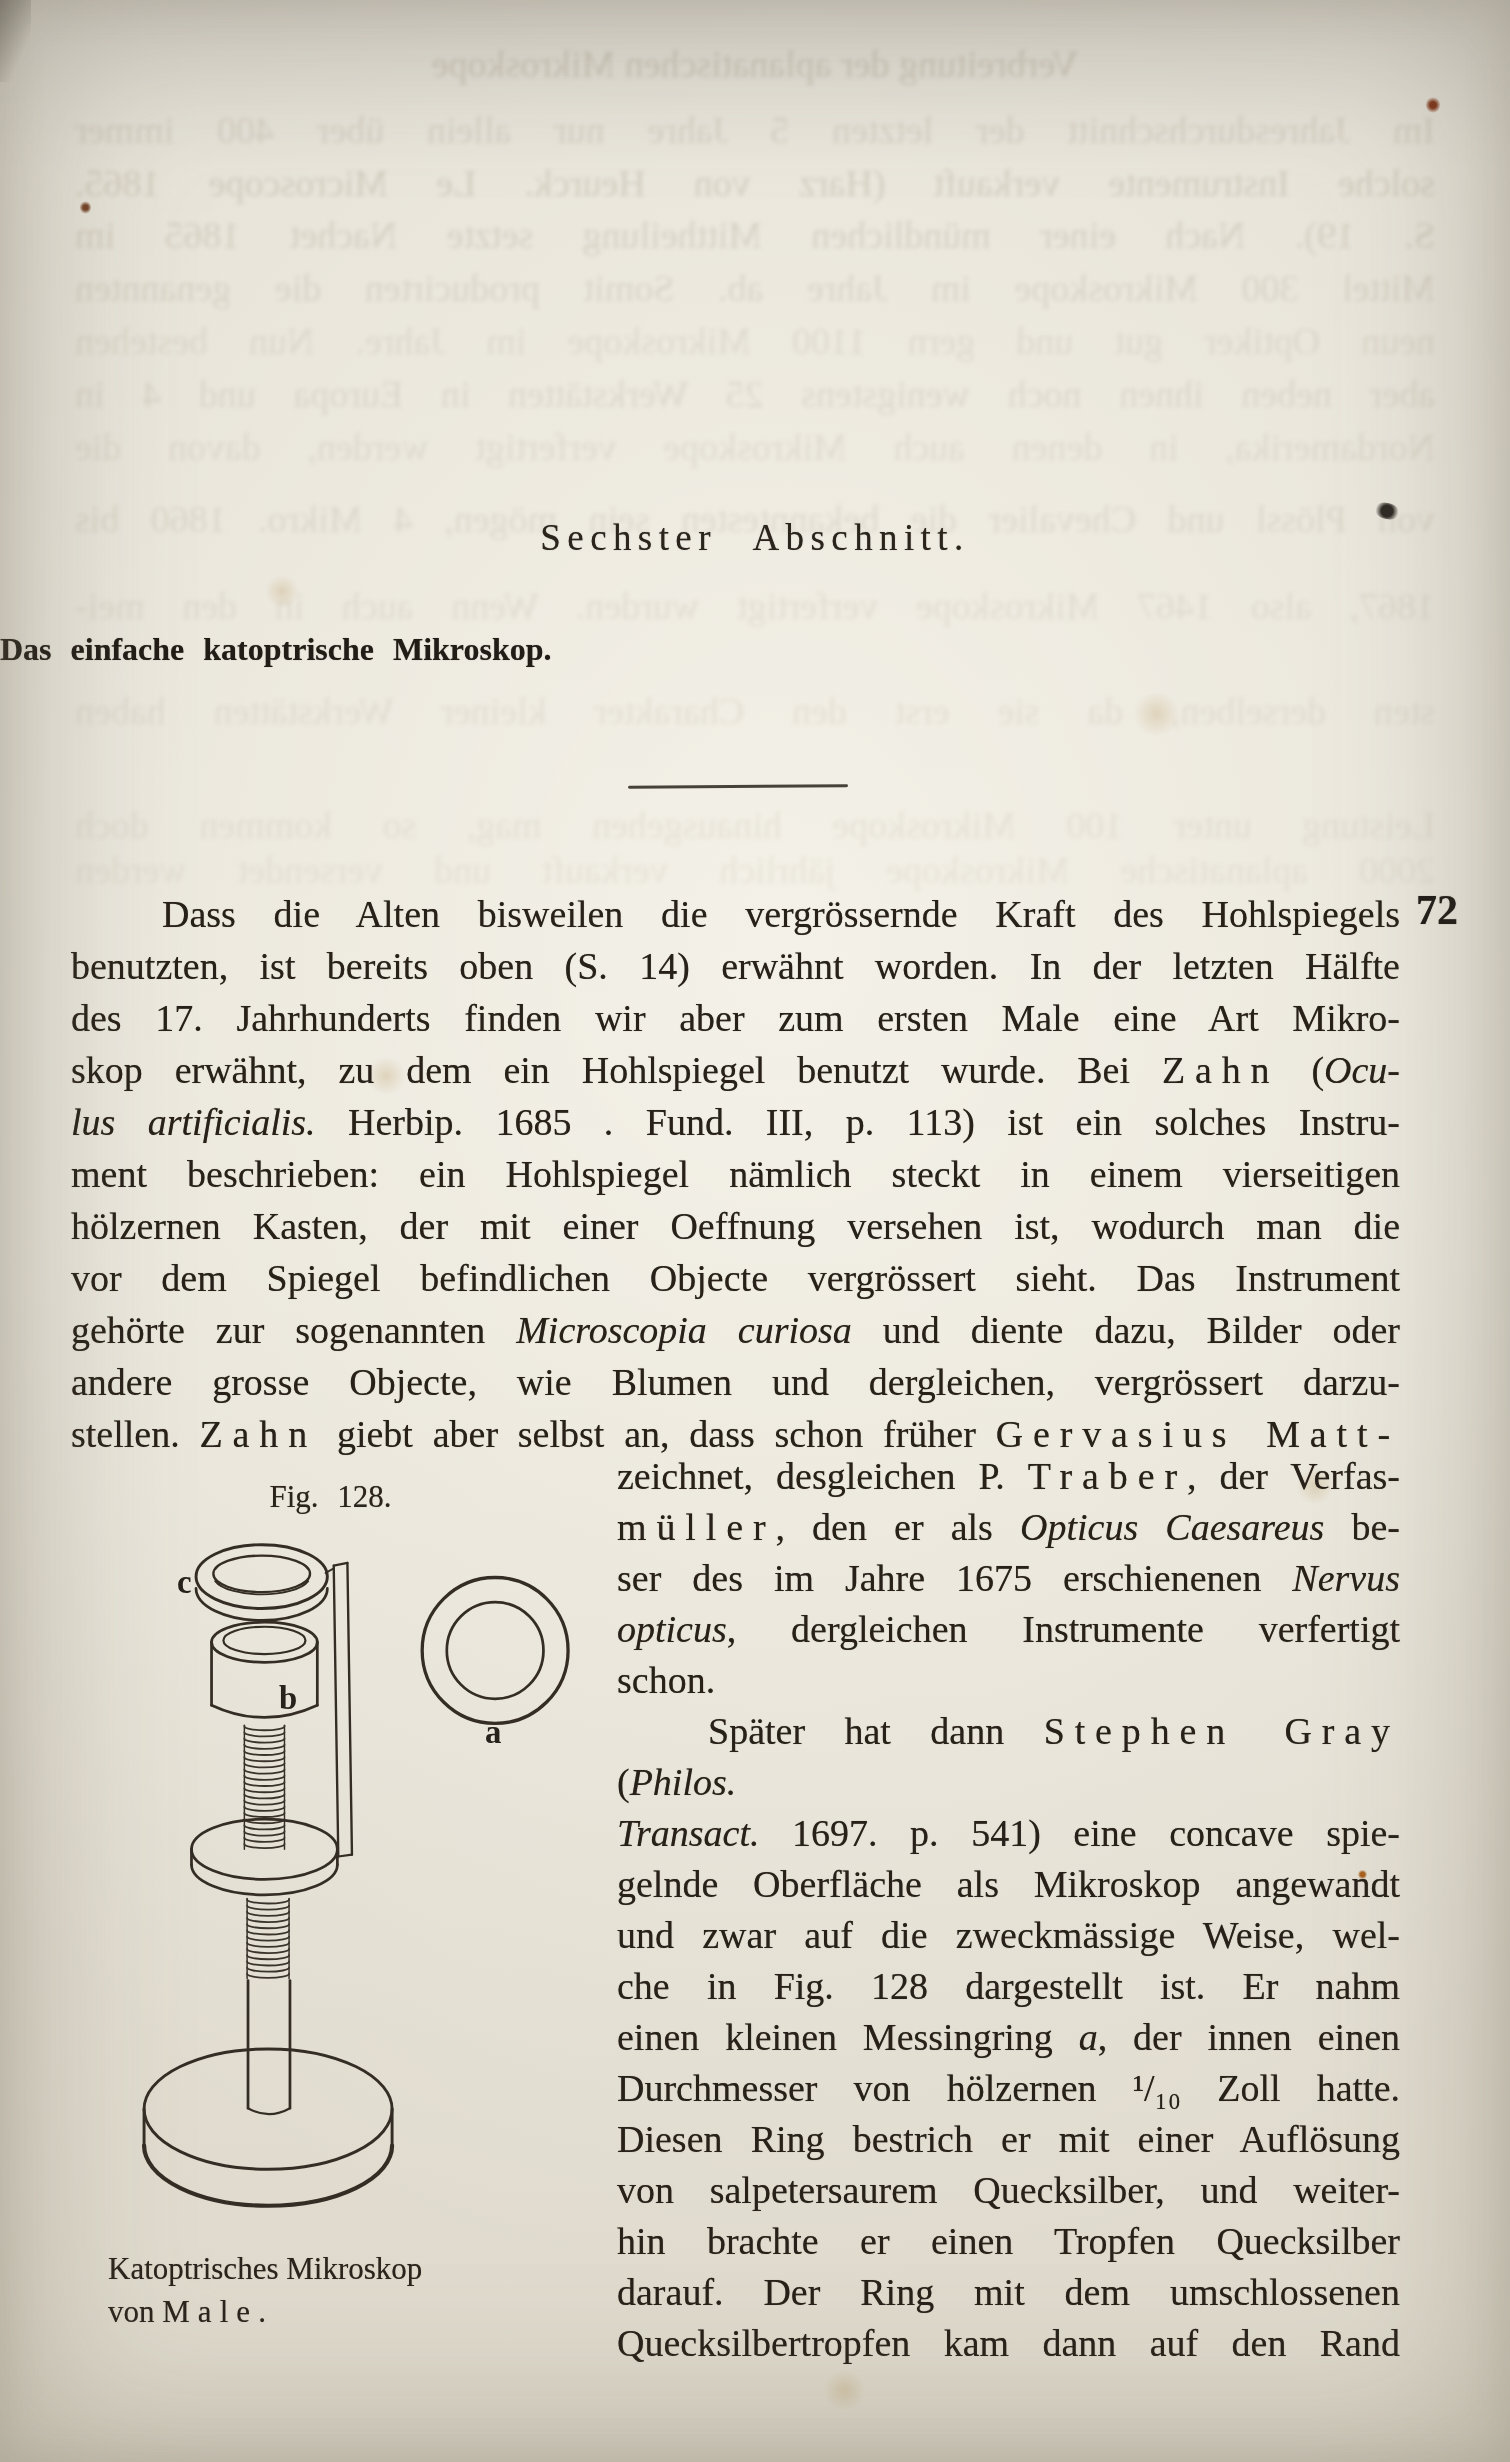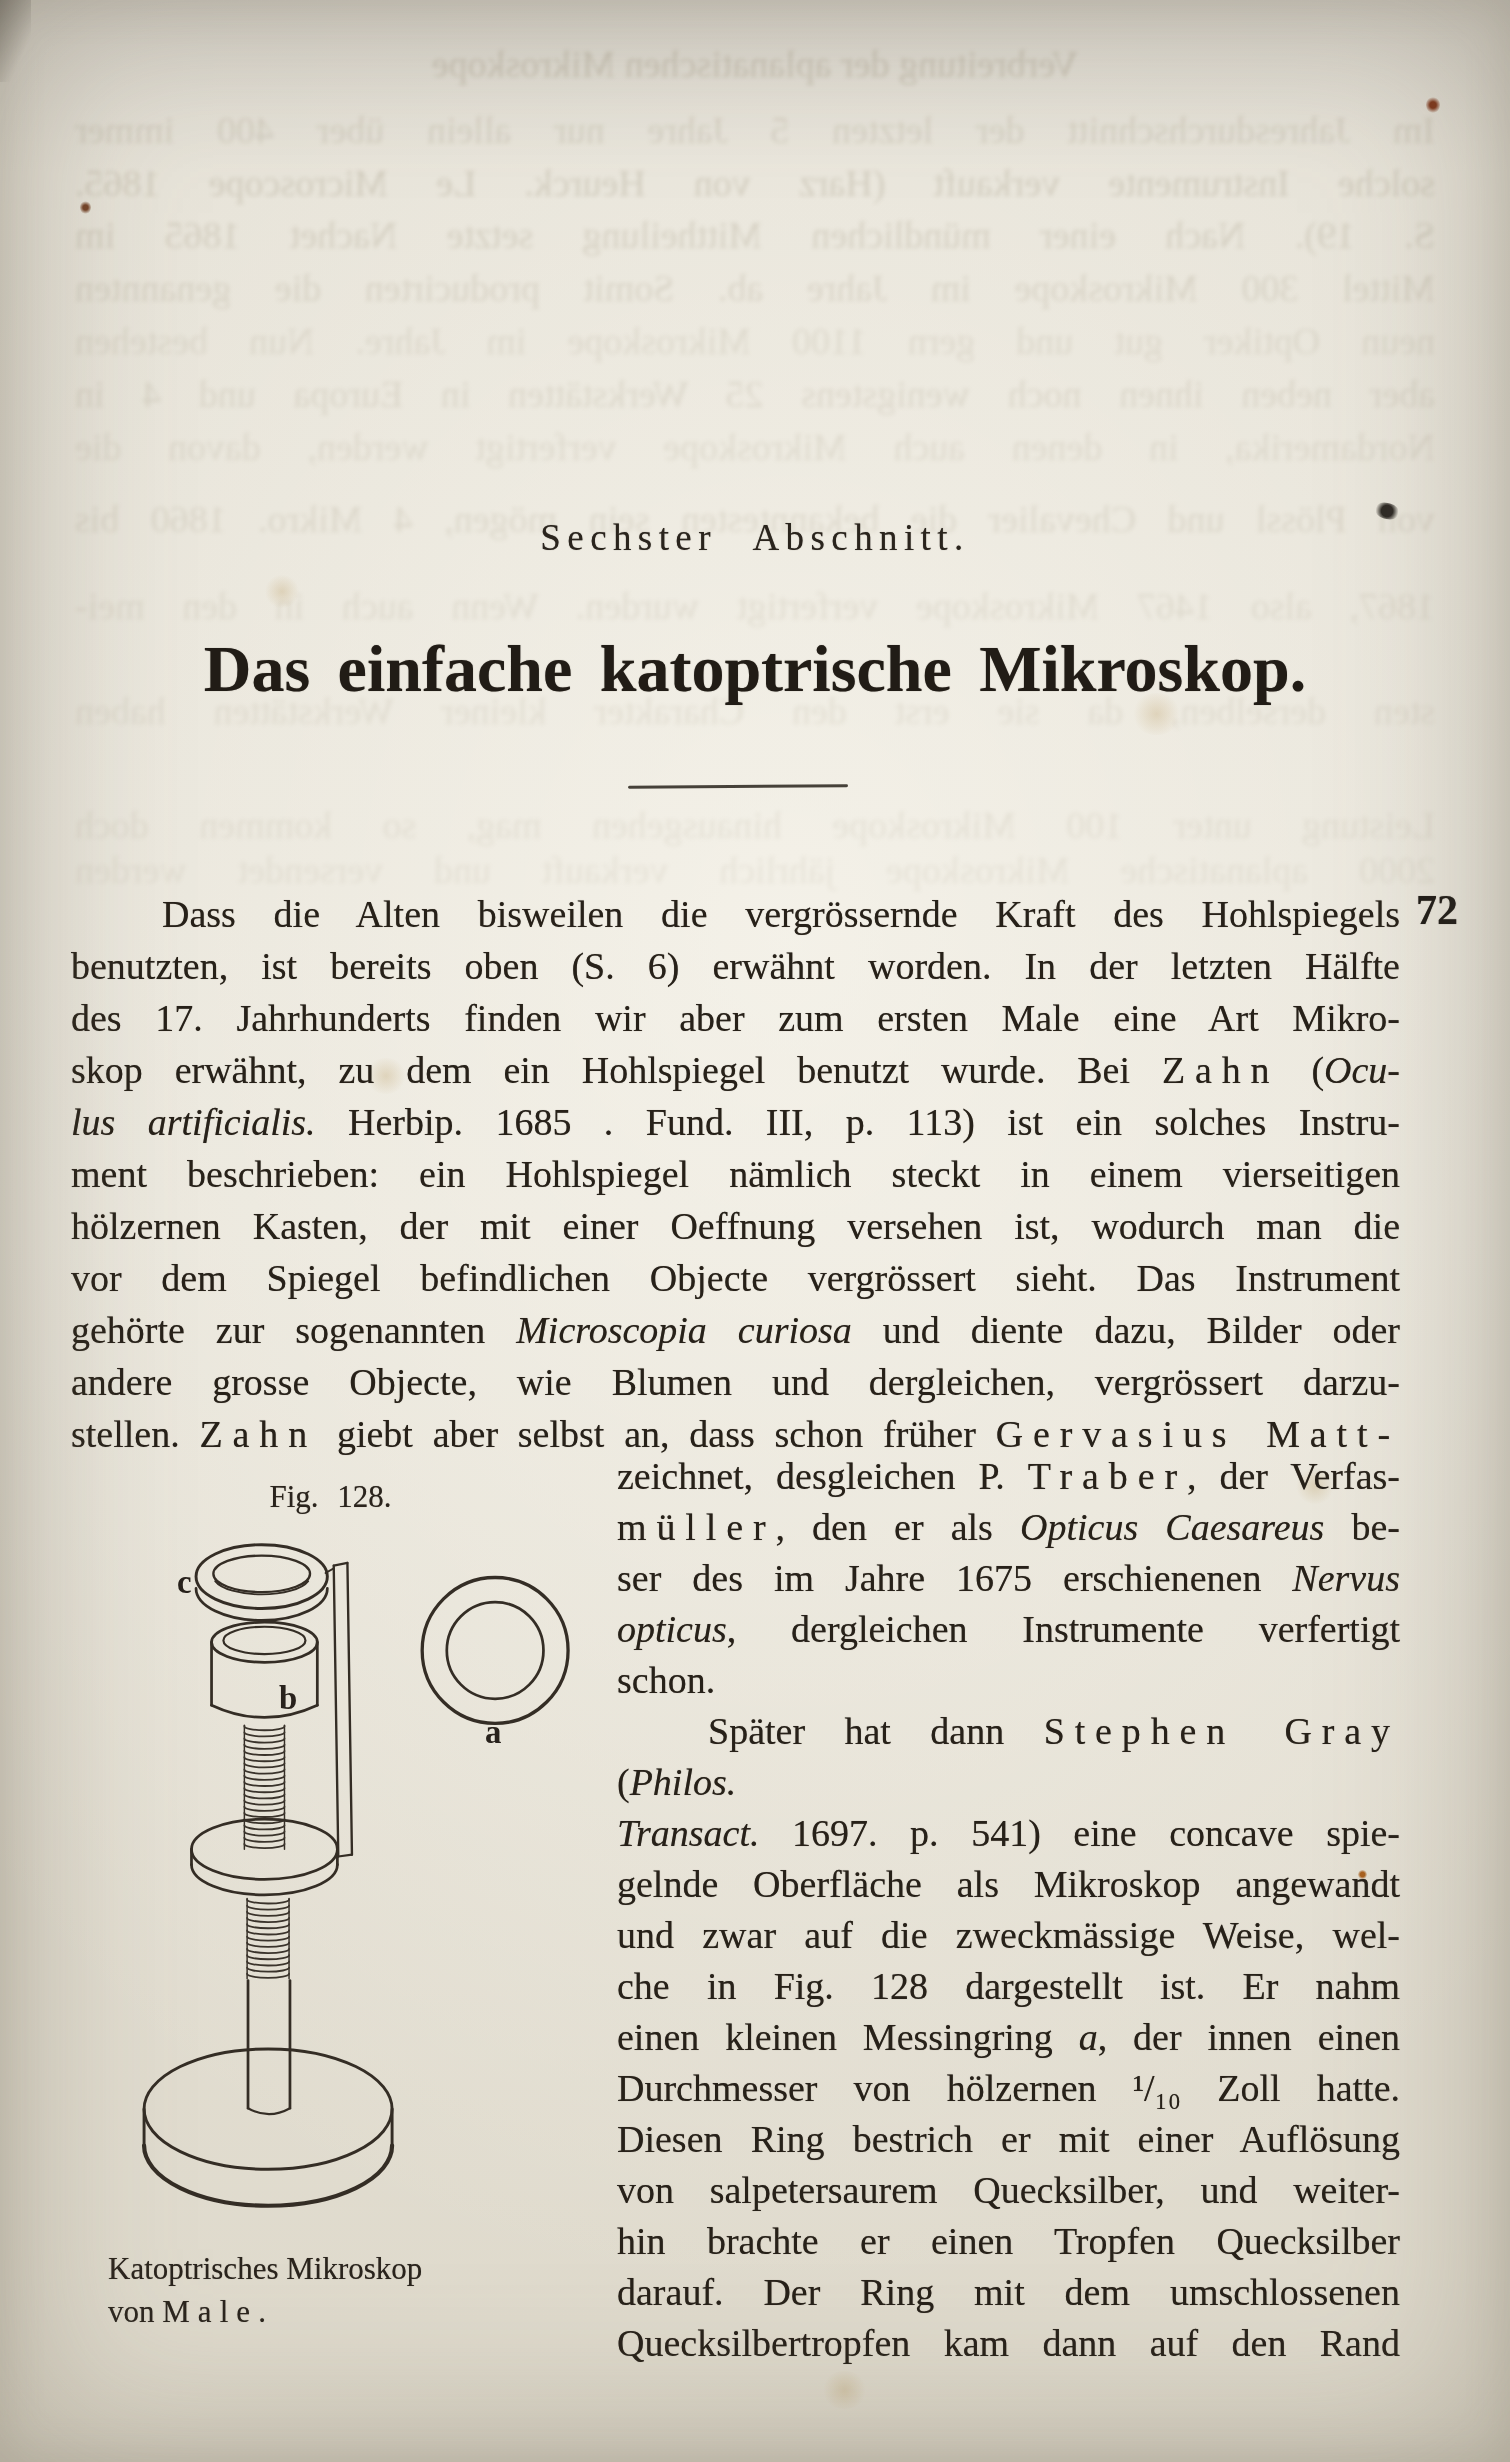--- a/index.html
+++ b/index.html
@@ -14,21 +14,21 @@
     box-shadow:inset 0 0 155px 27px rgba(112,102,85,0.34), inset 0 0 41px 5.5px rgba(120,110,92,0.16);}
   .corner-shadow{position:absolute;left:0;top:0;width:31px;height:82px;z-index:8;pointer-events:none;
     background:linear-gradient(115deg, rgba(70,66,60,0.55), rgba(70,66,60,0) 70%);}
   
   .bleedline{position:absolute;left:75px;right:75px;transform:scaleX(-1);filter:blur(2.1px);
     color:#8d8268;font-size:38px;text-align:justify;text-align-last:justify;pointer-events:none;white-space:nowrap;overflow:hidden;}
   .bleedline.center{text-align:center;text-align-last:center;left:292px;right:292px;}
   
   .kicker{position:absolute;left:0;right:0;top:516px;text-align:center;font-size:37px;
     letter-spacing:6.4px;word-spacing:22px;color:#2a241d;z-index:3;text-shadow:0 0 0.9px rgba(35,28,20,0.55);}
-  .title{position:absolute;left:0;right:0;top:631px;text-align:center;font-size:66px;font-weight:bold;
+  .title{position:absolute;left:0;right:0;top:631px;font-size:32px;font-weight:bold;
     word-spacing:11px;color:#211c16;z-index:3;text-shadow:0 0 0.9px rgba(35,28,20,0.5);}
   .rule{position:absolute;left:628px;top:785px;width:220px;height:2.7px;background:#332d26;
     transform:rotate(-0.45deg);border-radius:1.8px;opacity:.9;z-index:3;}
   .margin-num{position:absolute;left:1416px;top:886px;font-size:42px;font-weight:bold;color:#1d1915;z-index:3;
     text-shadow:0 0 0.9px rgba(35,28,20,0.6);}
   
   .col{position:absolute;font-size:38px;color:#272119;z-index:3;text-shadow:0 0 0.7px rgba(35,28,20,0.55);}
   #p1{left:71px;top:888px;width:1329px;line-height:52px;}
   #rc{left:617px;top:1451px;width:783px;line-height:51px;}
   .tl{text-align:justify;text-align-last:justify;}
@@ -74,21 +74,21 @@
   <div class="fox" style="left:821px;top:2371px;width:47px;height:38px;"></div>
   <div class="fox" style="left:1295px;top:1468px;width:40px;height:36px;"></div>
 
   <div class="kicker">Sechster Abschnitt.</div>
   <div class="title">Das einfache katoptrische Mikroskop.</div>
   <div class="rule"></div>
   <div class="margin-num">72</div>
 
   <div class="col" id="p1">
       <div class="tl ind">Dass die Alten bisweilen die vergrössernde Kraft des Hohlspiegels</div>
-      <div class="tl">benutzten, ist bereits oben (S. 6) erwähnt worden. In der letzten Hälfte</div>
+      <div class="tl">benutzten, ist bereits oben (S. 14) erwähnt worden. In der letzten Hälfte</div>
       <div class="tl">des 17. Jahrhunderts finden wir aber zum ersten Male eine Art Mikro-</div>
       <div class="tl">skop erwähnt, zu dem ein Hohlspiegel benutzt wurde. Bei <span class="lsp">Zahn</span> (<span class="it">Ocu-</span></div>
       <div class="tl"><span class="it">lus artificialis.</span> Herbip. 1685 . Fund. III, p. 113) ist ein solches Instru-</div>
       <div class="tl">ment beschrieben: ein Hohlspiegel nämlich steckt in einem vierseitigen</div>
       <div class="tl">hölzernen Kasten, der mit einer Oeffnung versehen ist, wodurch man die</div>
       <div class="tl">vor dem Spiegel befindlichen Objecte vergrössert sieht. Das Instrument</div>
       <div class="tl">gehörte zur sogenannten <span class="it">Microscopia curiosa</span> und diente dazu, Bilder oder</div>
       <div class="tl">andere grosse Objecte, wie Blumen und dergleichen, vergrössert darzu-</div>
       <div class="tl">stellen. <span class="lsp">Zahn</span> giebt aber selbst an, dass schon früher <span class="lsp">Gervasius Matt-</span></div>
     </div>

